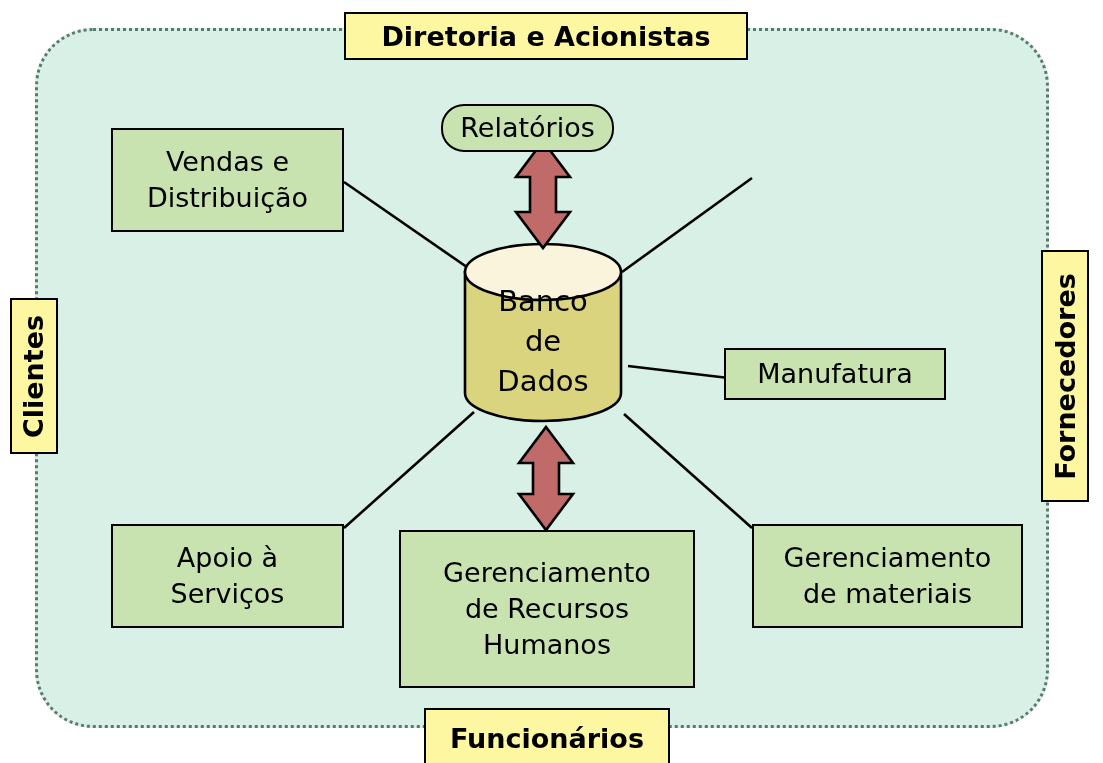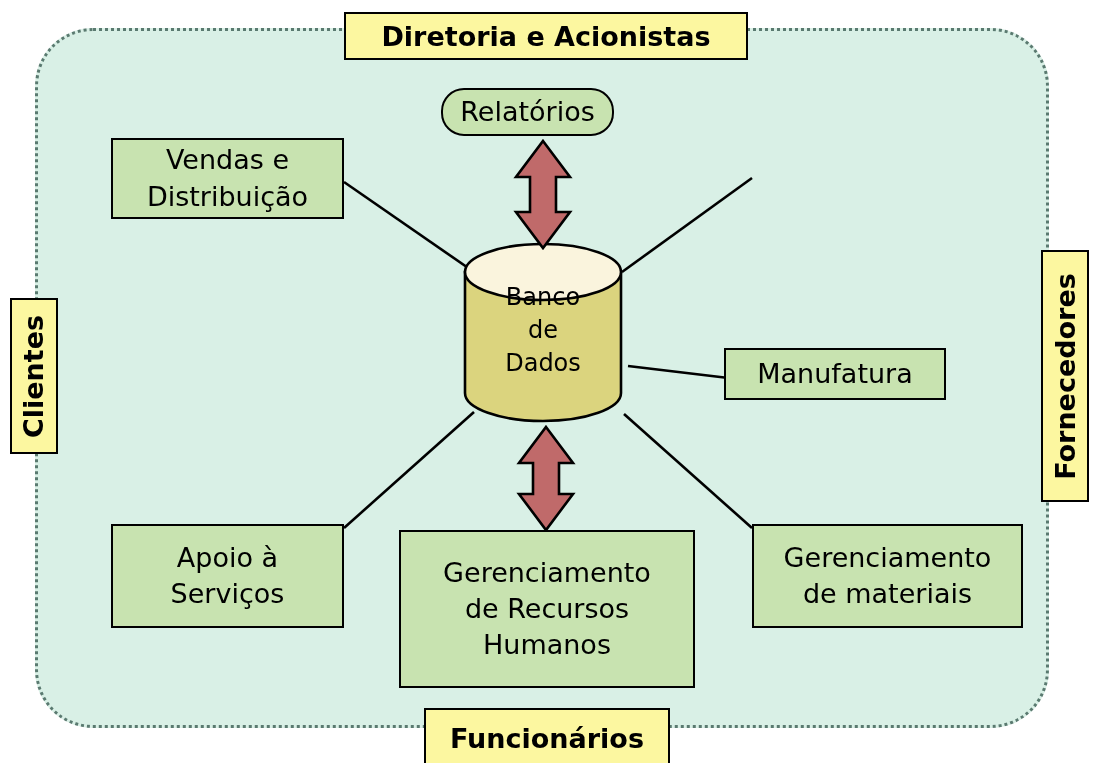--- a/index.html
+++ b/index.html
@@ -73,21 +73,21 @@
     white-space: nowrap;
   }
 
   
   .db-label {
     position: absolute;
     left: 463px;
     top: 281px;
     width: 160px;
     text-align: center;
-    font-size: 24px;
+    font-size: 29px;
     line-height: 1.38;
     color: #000000;
     white-space: pre-line;
     pointer-events: none;
   }
 </style>
 </head>
 <body>
 
 <div id="canvas">
@@ -111,23 +111,23 @@
 
     <path d="M 543 141 L 570 177 L 556 177 L 556 212 L 570 212 L 543 248 L 516 212 L 530 212 L 530 177 L 516 177 Z" fill="#c06a6a" stroke="#000000" stroke-width="2.6" stroke-linejoin="miter"></path>
 
     <path d="M 546 427 L 573 463 L 559 463 L 559 494 L 573 494 L 546 530 L 519 494 L 533 494 L 533 463 L 519 463 Z" fill="#c06a6a" stroke="#000000" stroke-width="2.6" stroke-linejoin="miter"></path>
   </svg>
 
   <div class="db-label">Banco
 de
 Dados</div>
 
-  <div class="module-box" style="left:441px; top:88px; width:173px; height:48px;border-radius:23px;">Relatórios</div>
+  <div class="module-box" style="left:441px; top:104px; width:173px; height:48px;border-radius:23px;">Relatórios</div>
 
-  <div class="module-box" style="left:111px; top:128px; width:233px; height:81px;margin-top:10px;">Vendas e
+  <div class="module-box" style="left:111px; top:128px; width:233px; height:104px;">Vendas e
 Distribuição</div>
 
 
   <div class="module-box" style="left:724px; top:348px; width:222px; height:52px;">Manufatura</div>
 
   <div class="module-box" style="left:111px; top:524px; width:233px; height:104px;">Apoio à
 Serviços</div>
 
   <div class="module-box" style="left:399px; top:530px; width:296px; height:158px;">Gerenciamento
 de Recursos

